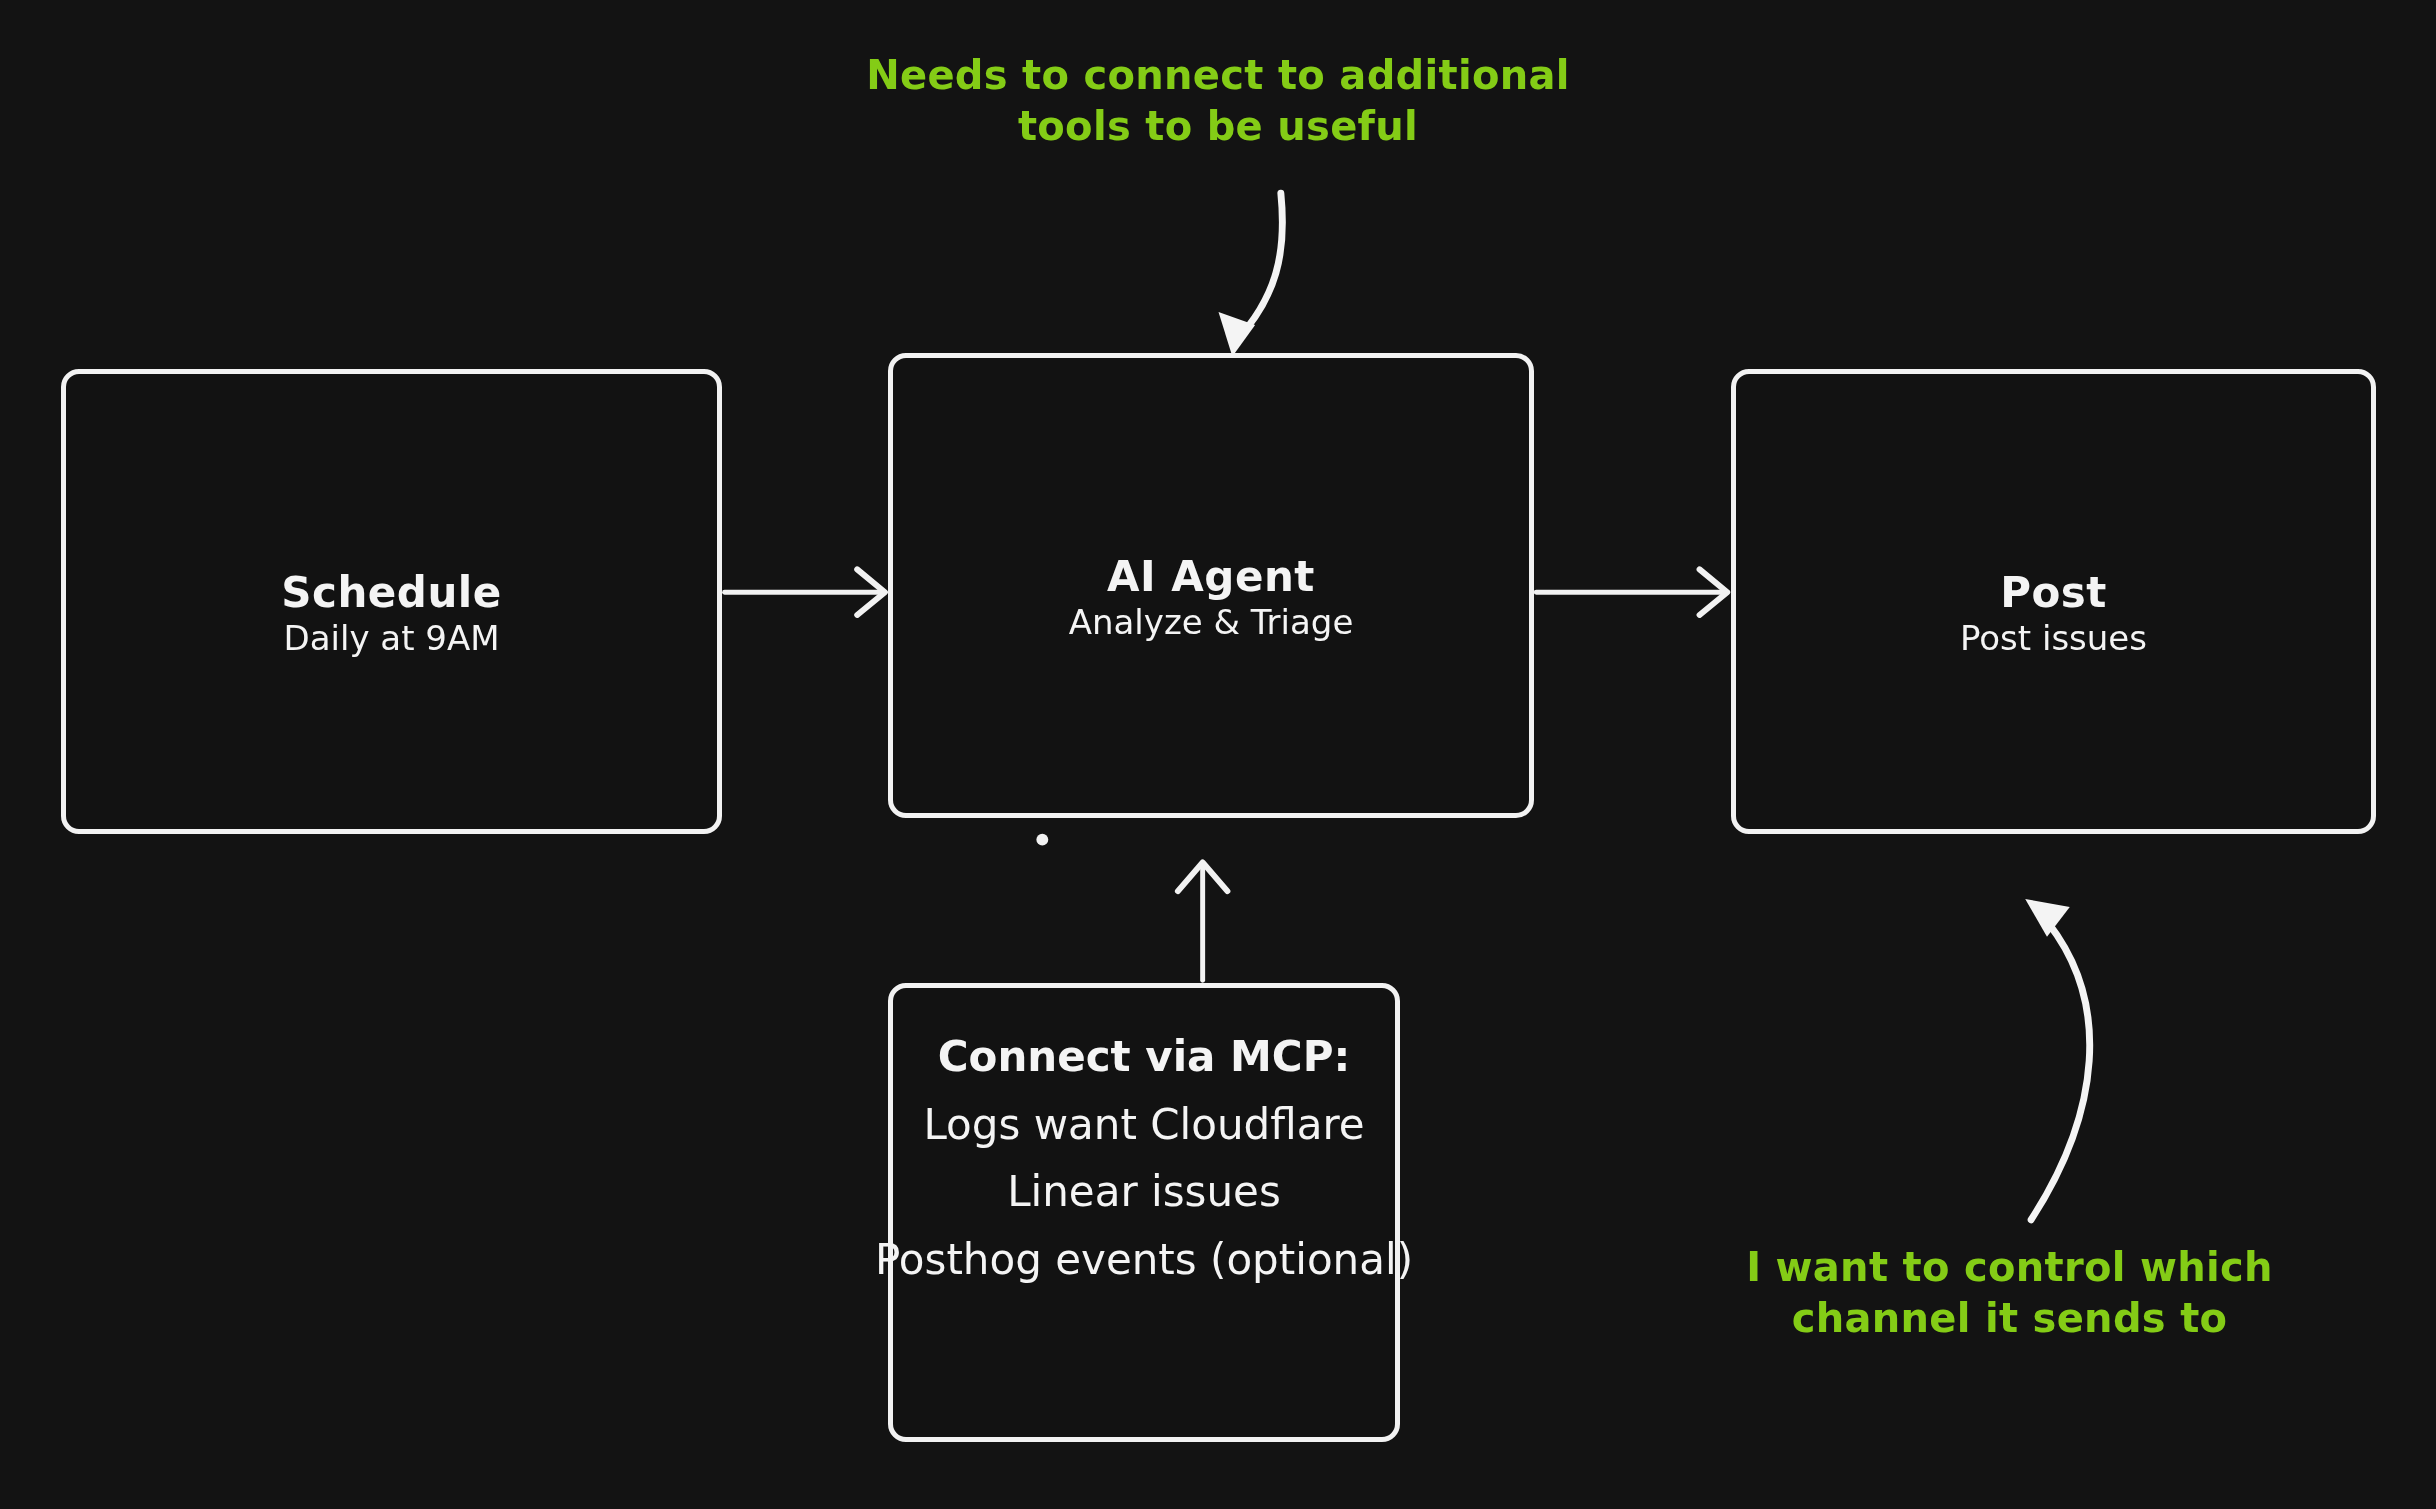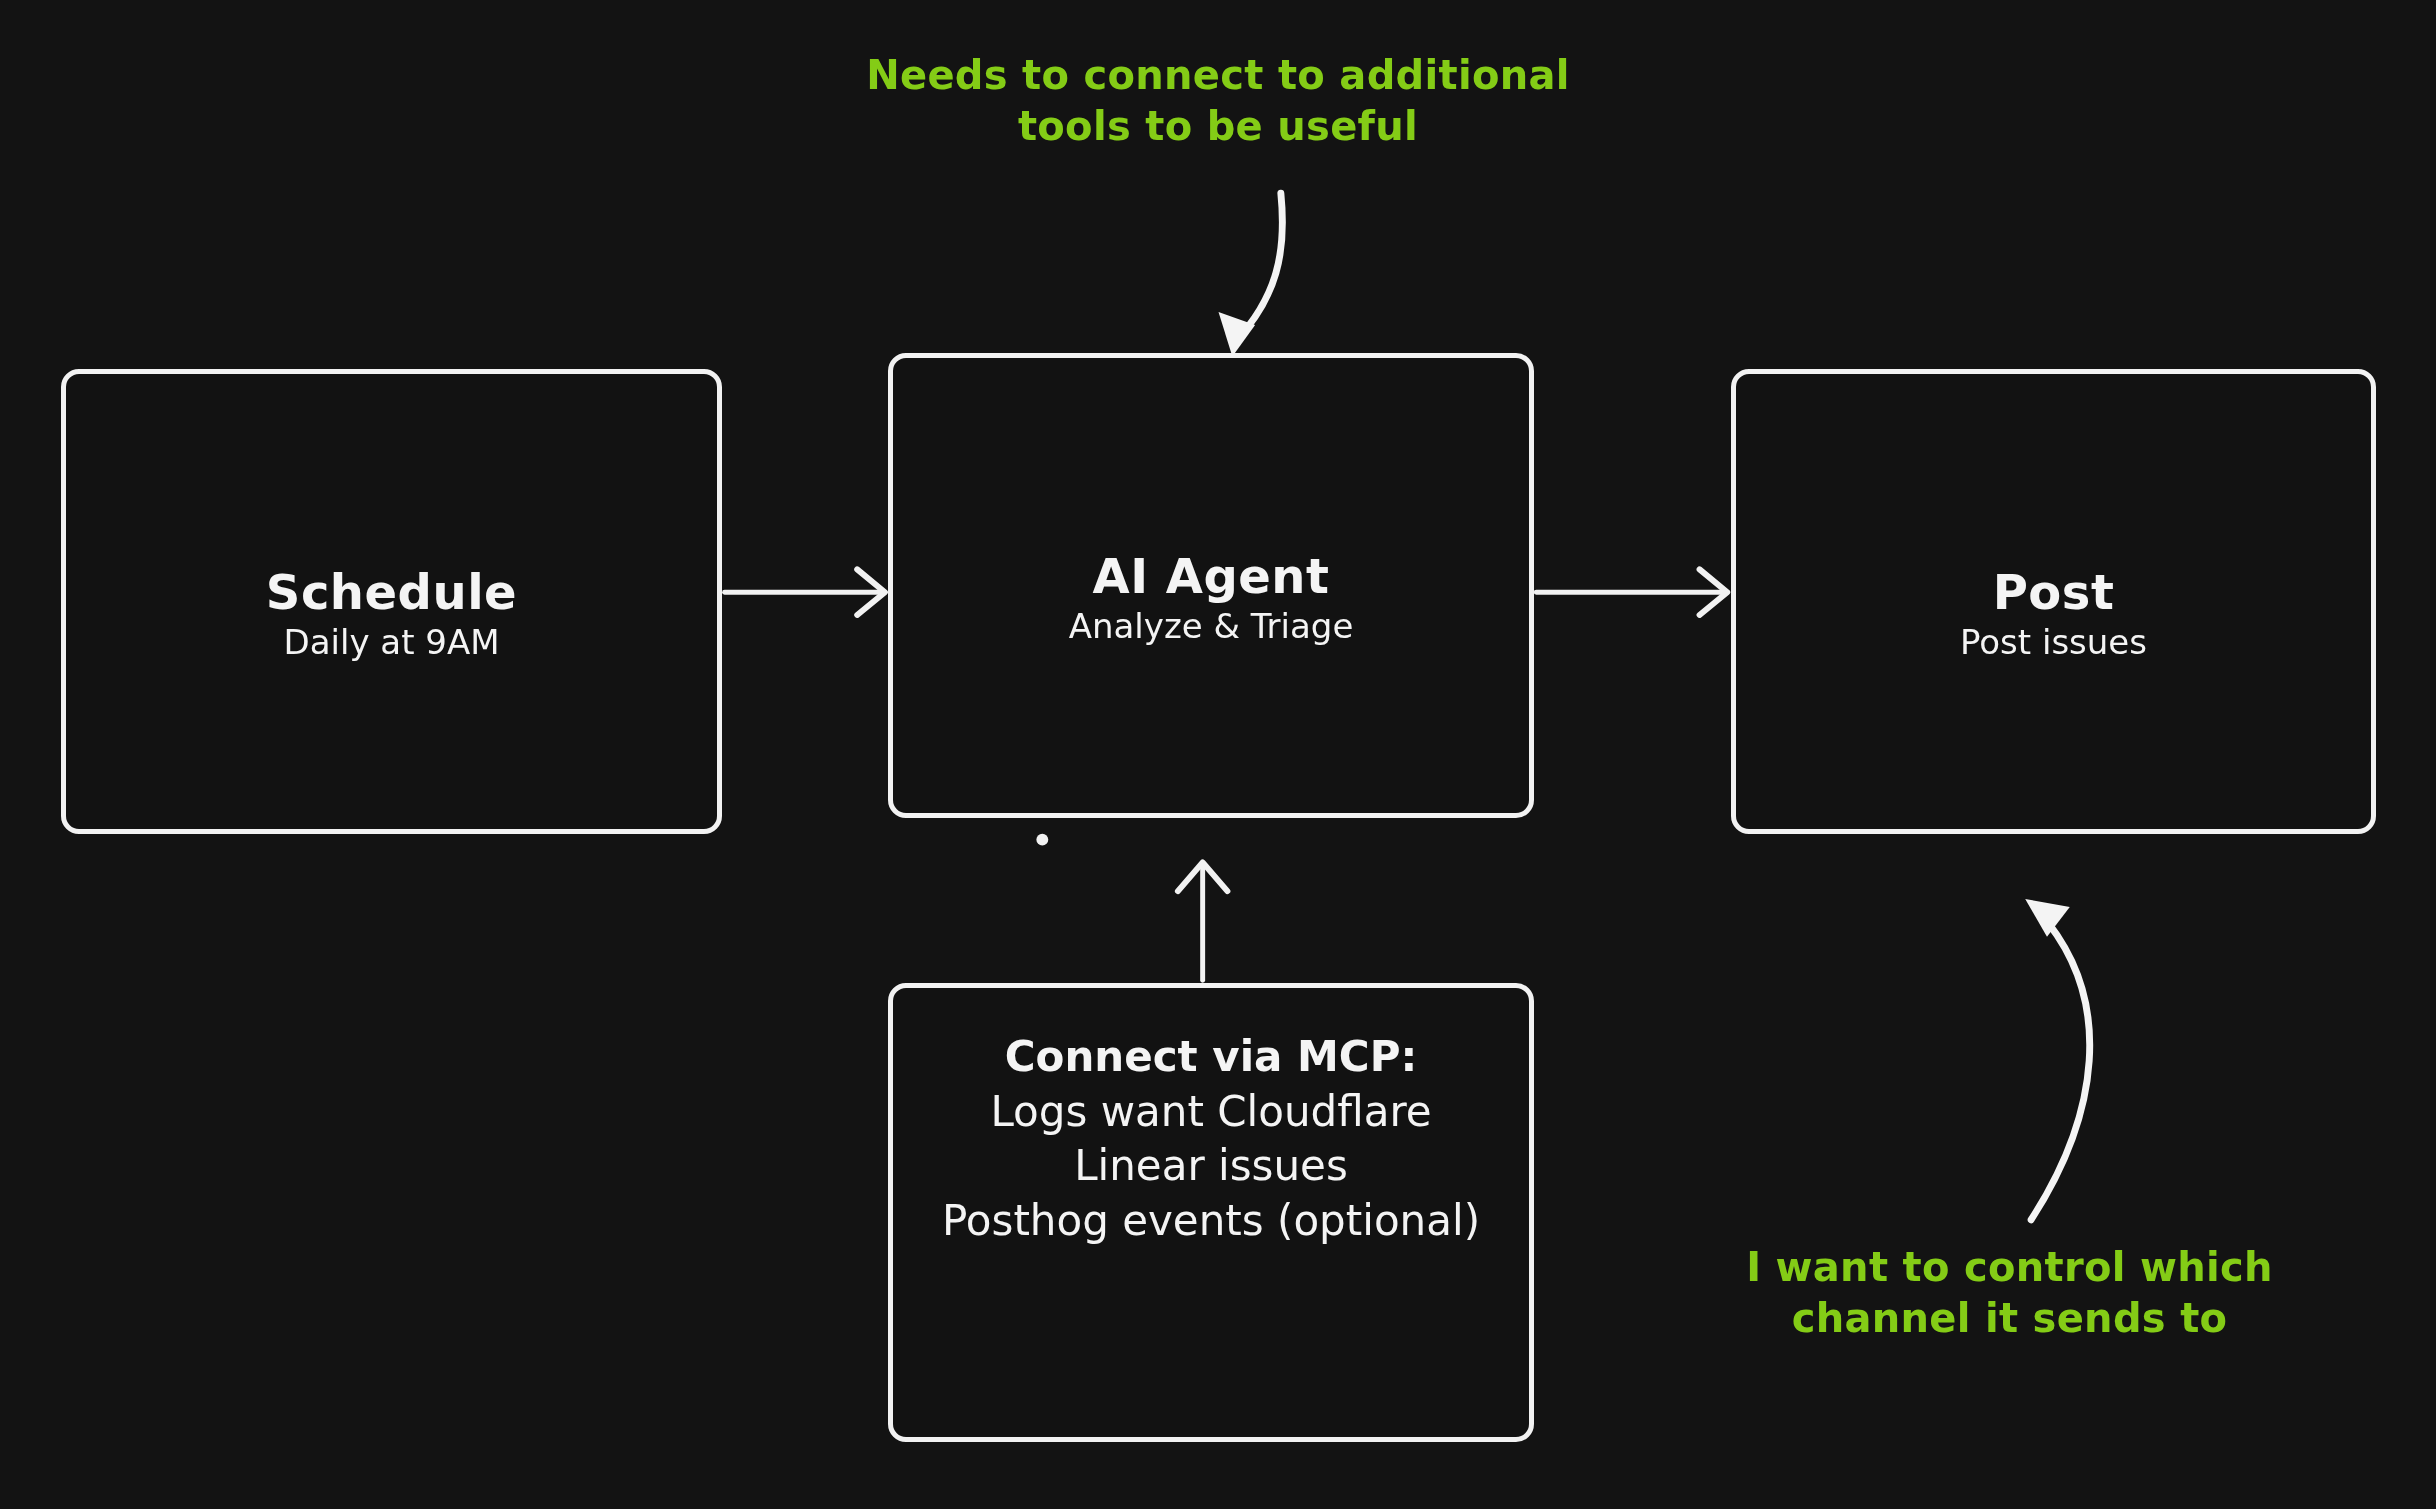--- a/index.html
+++ b/index.html
@@ -26,21 +26,21 @@
     align-items: center;
     justify-content: center;
     text-align: center;
     color: #f4f4f4;
   }
   .node.top-aligned {
     justify-content: flex-start;
     padding-top: 42px;
   }
   .node-title {
-    font-size: 48px;
+    font-size: 42px;
     font-weight: 700;
     letter-spacing: 0.5px;
     line-height: 1.22;
     margin-top: 24px;
   }
   .node-sub {
     font-size: 34px;
     font-weight: 400;
     line-height: 1.22;
   }
@@ -110,21 +110,21 @@
   <div class="node" style="left:888px; top:353px; width:646px; height:465px;">
     <div class="node-title">AI Agent</div>
     <div class="node-sub">Analyze &amp; Triage</div>
   </div>
 
   <div class="node" style="left:1731px; top:369px; width:645px; height:465px;">
     <div class="node-title">Post</div>
     <div class="node-sub">Post issues</div>
   </div>
 
-  <div class="node top-aligned" style="left:888px; top:983px; width:646px; height:459px;">
+  <div class="node top-aligned" style="left:888px; top:983px; width:512px; height:459px;gap:13px;">
     <div class="node-line first">Connect via MCP:</div>
     <div class="node-line">Logs want Cloudflare</div>
     <div class="node-line">Linear issues</div>
     <div class="node-line">Posthog events (optional)</div>
   </div>
 
   <div class="annotation" style="left:822px; top:50px; width:792px;">
     <div>Needs to connect to additional</div>
     <div>tools to be useful</div>
   </div>

